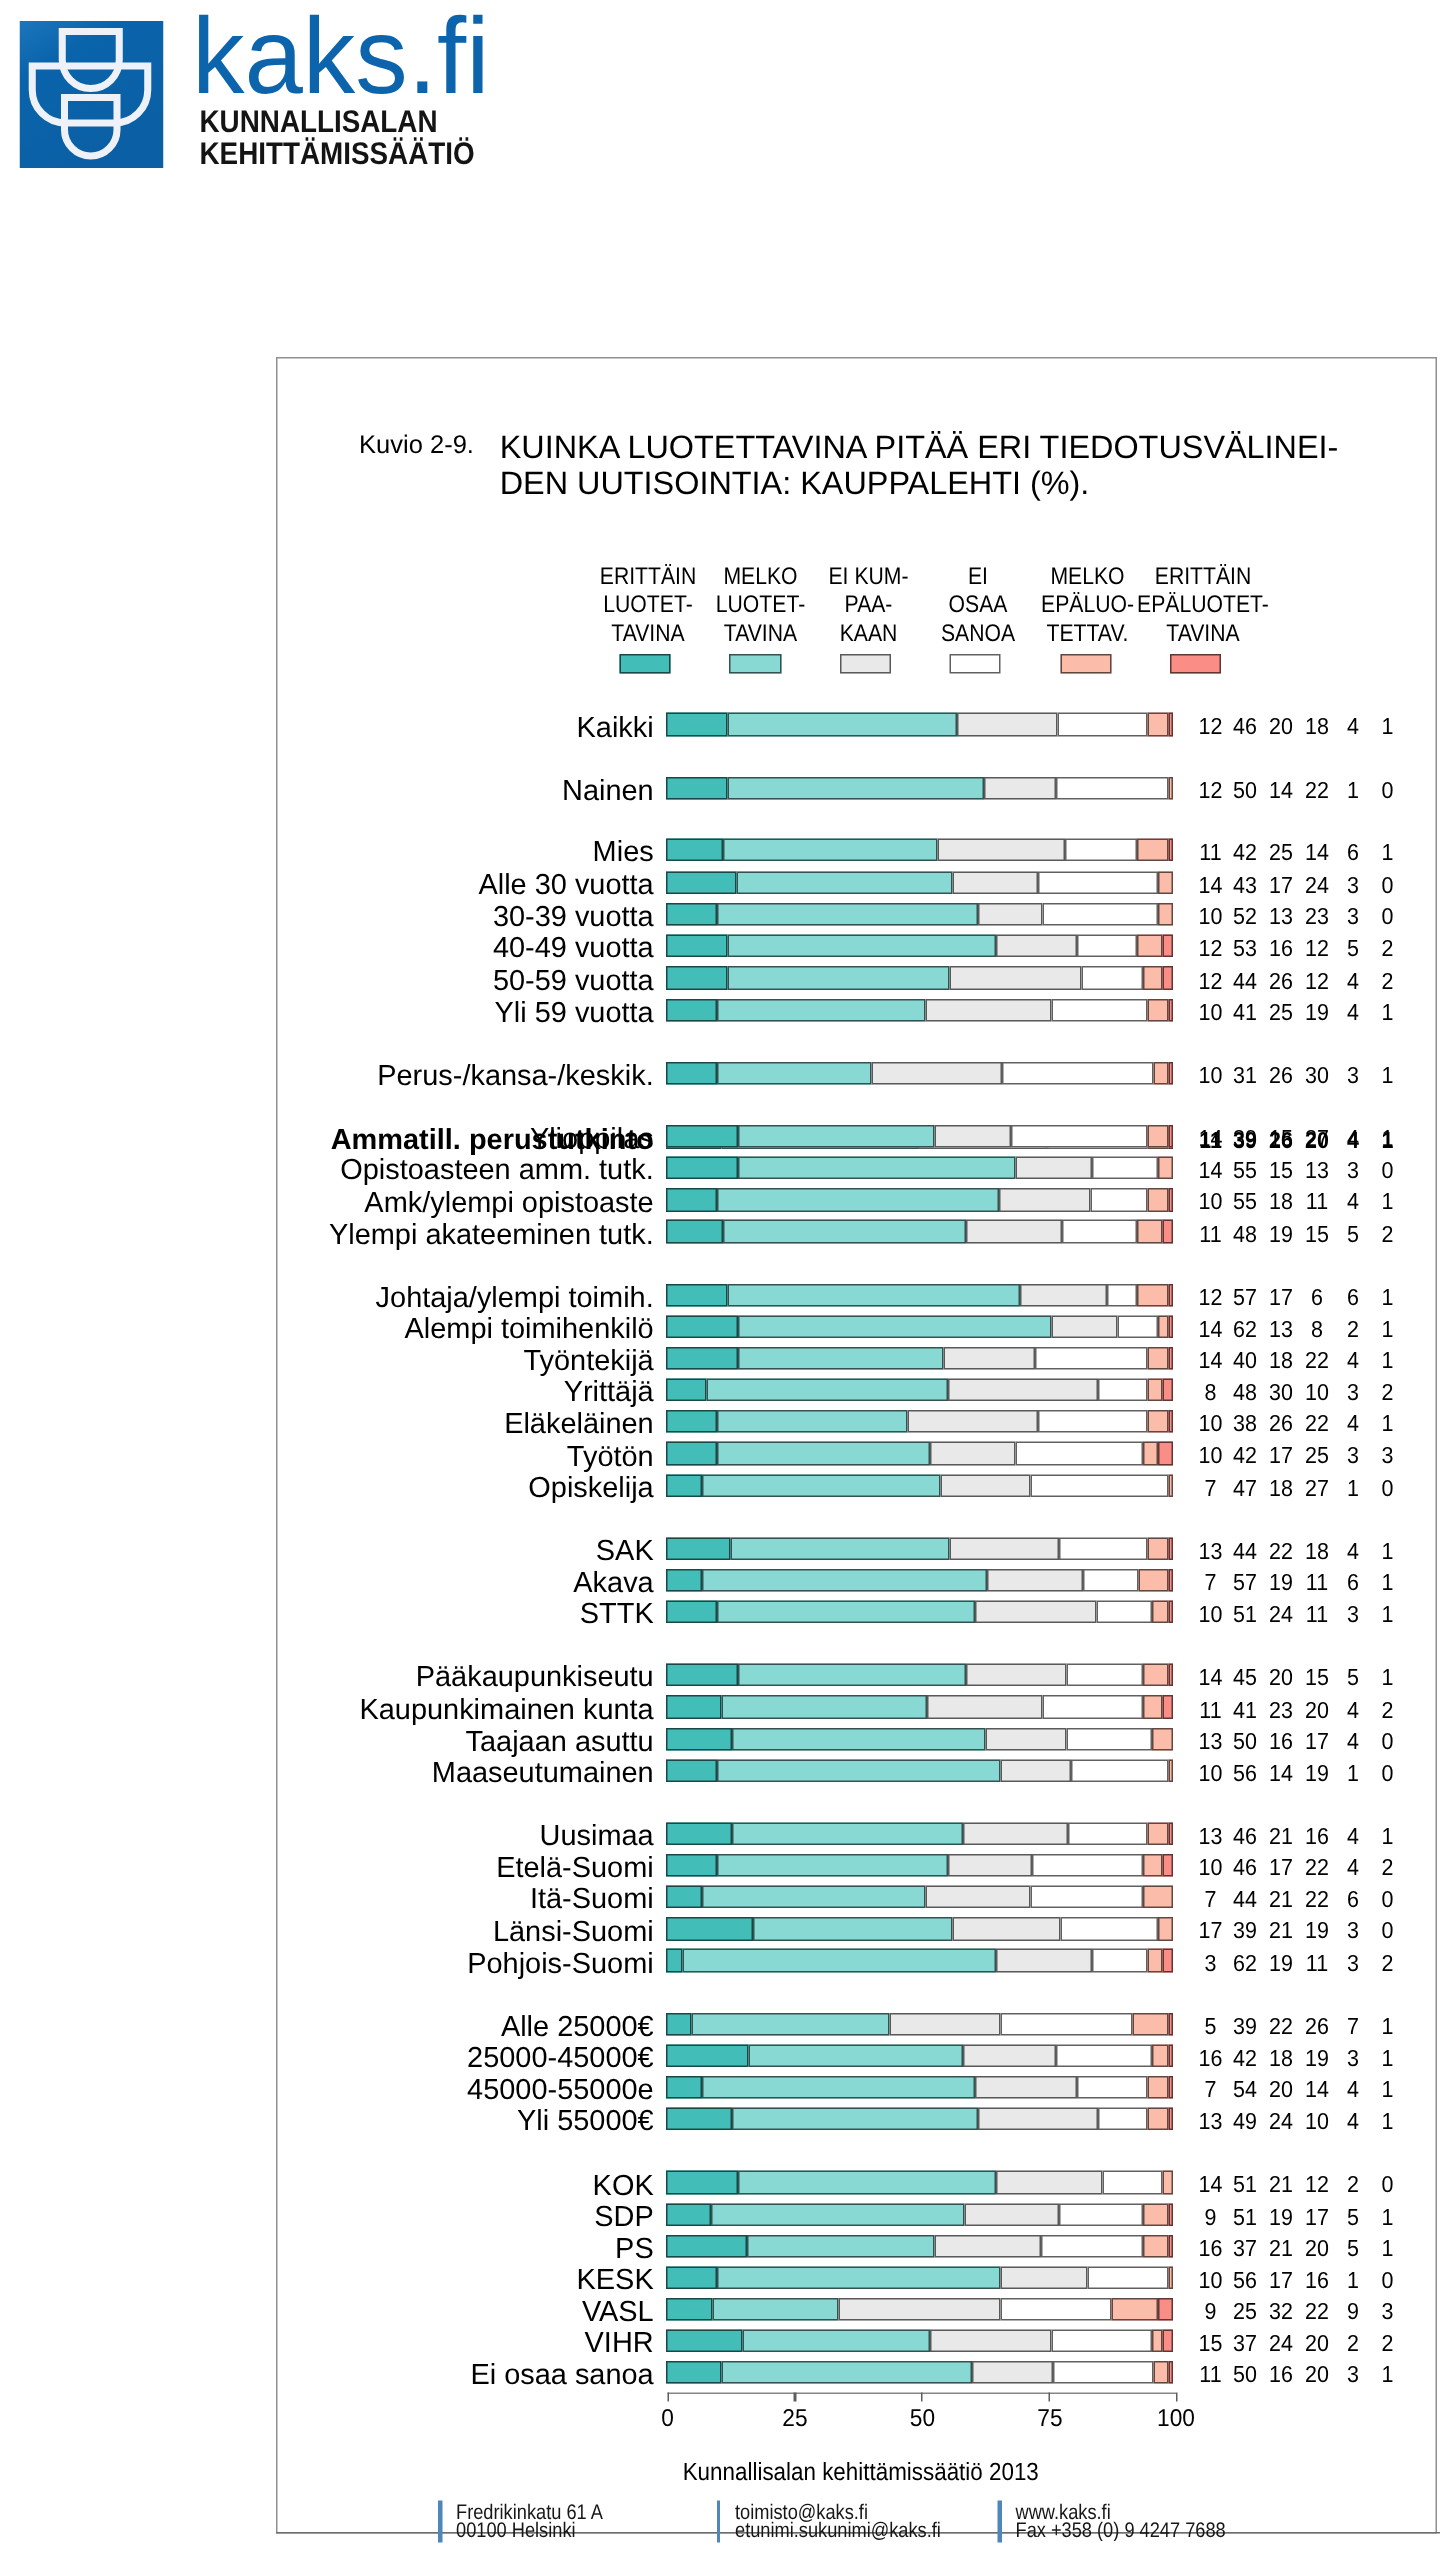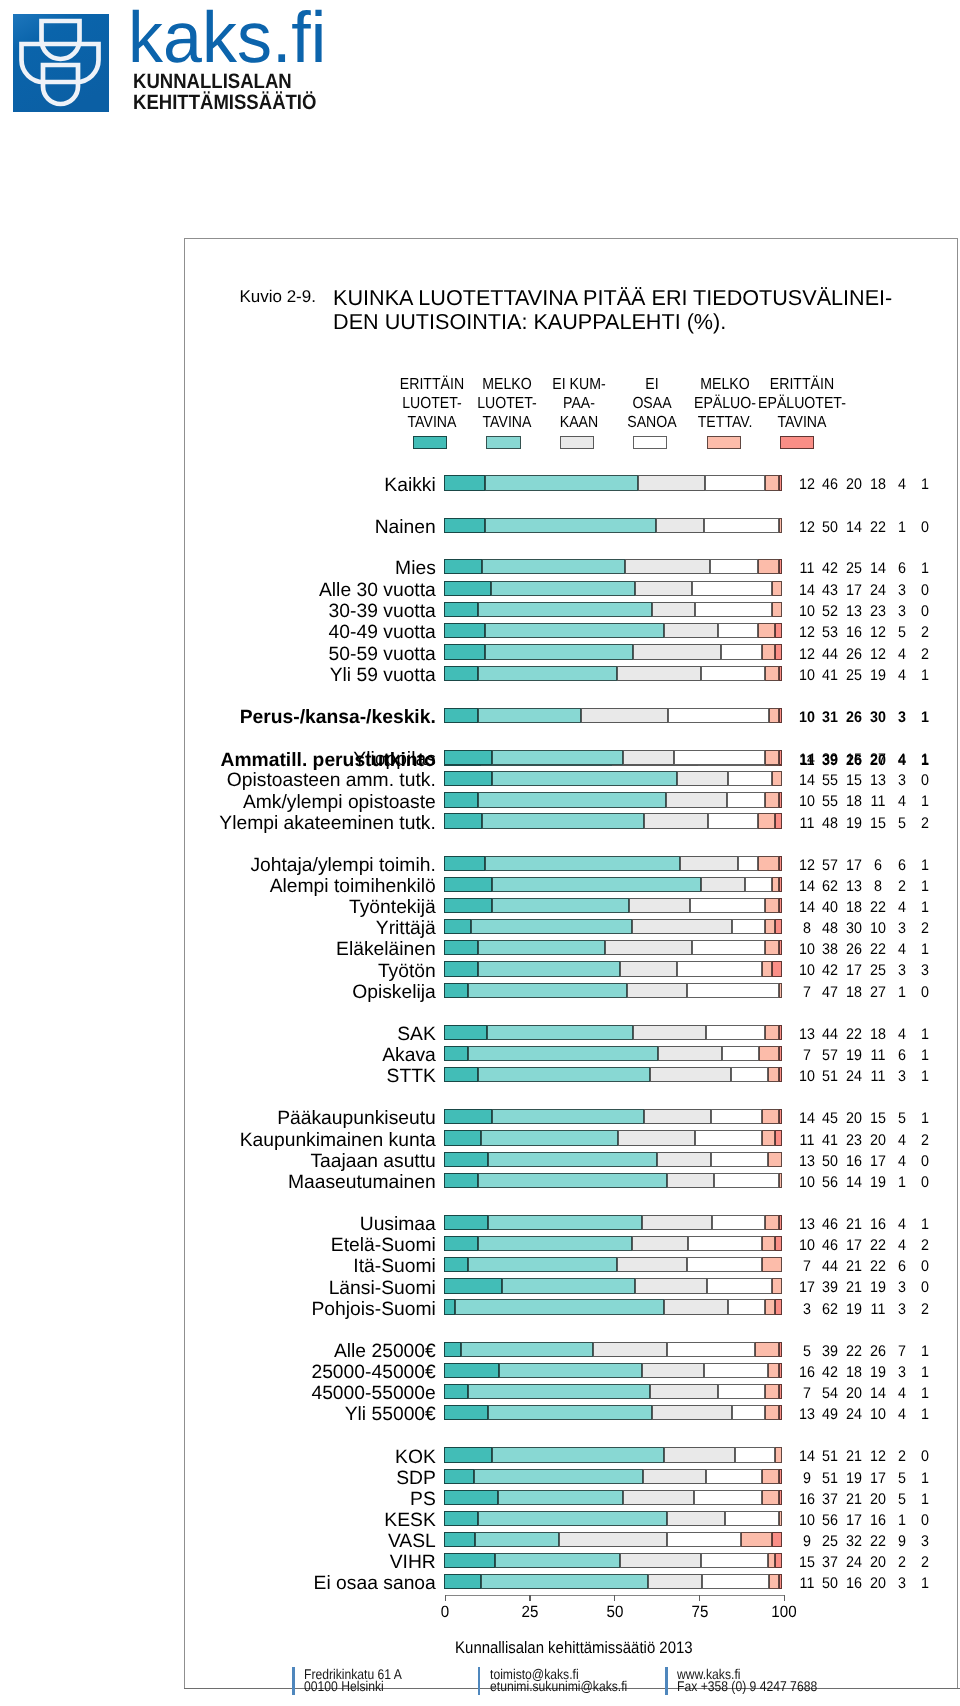--- a/index.html
+++ b/index.html
@@ -269,21 +269,21 @@
         <div class="seg" title="MELKO EPÄLUOTETTAV.: 4" style="left: 320.72px; width: 13.504px; background: rgb(252, 188, 170); border-color: rgb(96, 71, 65);"></div>
         <div class="seg" title="ERITTÄIN EPÄLUOTETTAVINA: 1" style="left: 334.224px; width: 3.376px; background: rgb(250, 142, 134); border-color: rgb(95, 54, 51);"></div>
       </div>
       <div class="num" style="left: 777.4px;">10</div>
       <div class="num" style="left: 799.9px;">41</div>
       <div class="num" style="left: 823.8px;">25</div>
       <div class="num" style="left: 847.9px;">19</div>
       <div class="num" style="left: 871.6px;">4</div>
       <div class="num" style="left: 894.6px;">1</div>
     </div>
-    <div class="row" style="top: 707.83px; font-weight: bold;">
+    <div class="row" style="top: 707.83px;">
       <div class="rlabel">Perus-/kansa-/keskik.</div>
       <div class="bar">
         <div class="seg" title="ERITTÄIN LUOTETTAVINA: 10" style="left: 0px; width: 33.4257px; background: rgb(66, 189, 183); border-color: rgb(25, 72, 70);"></div>
         <div class="seg" title="MELKO LUOTETTAVINA: 31" style="left: 33.4257px; width: 103.62px; background: rgb(136, 216, 211); border-color: rgb(52, 82, 80);"></div>
         <div class="seg" title="EI KUMPAAKAAN: 26" style="left: 137.046px; width: 86.9069px; background: rgb(233, 233, 233); border-color: rgb(89, 89, 89);"></div>
         <div class="seg" title="EI OSAA SANOA: 30" style="left: 223.952px; width: 100.277px; background: rgb(255, 255, 255); border-color: rgb(97, 97, 97);"></div>
         <div class="seg" title="MELKO EPÄLUOTETTAV.: 3" style="left: 324.23px; width: 10.0277px; background: rgb(252, 188, 170); border-color: rgb(96, 71, 65);"></div>
         <div class="seg" title="ERITTÄIN EPÄLUOTETTAVINA: 1" style="left: 334.257px; width: 3.34257px; background: rgb(250, 142, 134); border-color: rgb(95, 54, 51);"></div>
       </div>
       <div class="num" style="left: 777.4px;">10</div>

